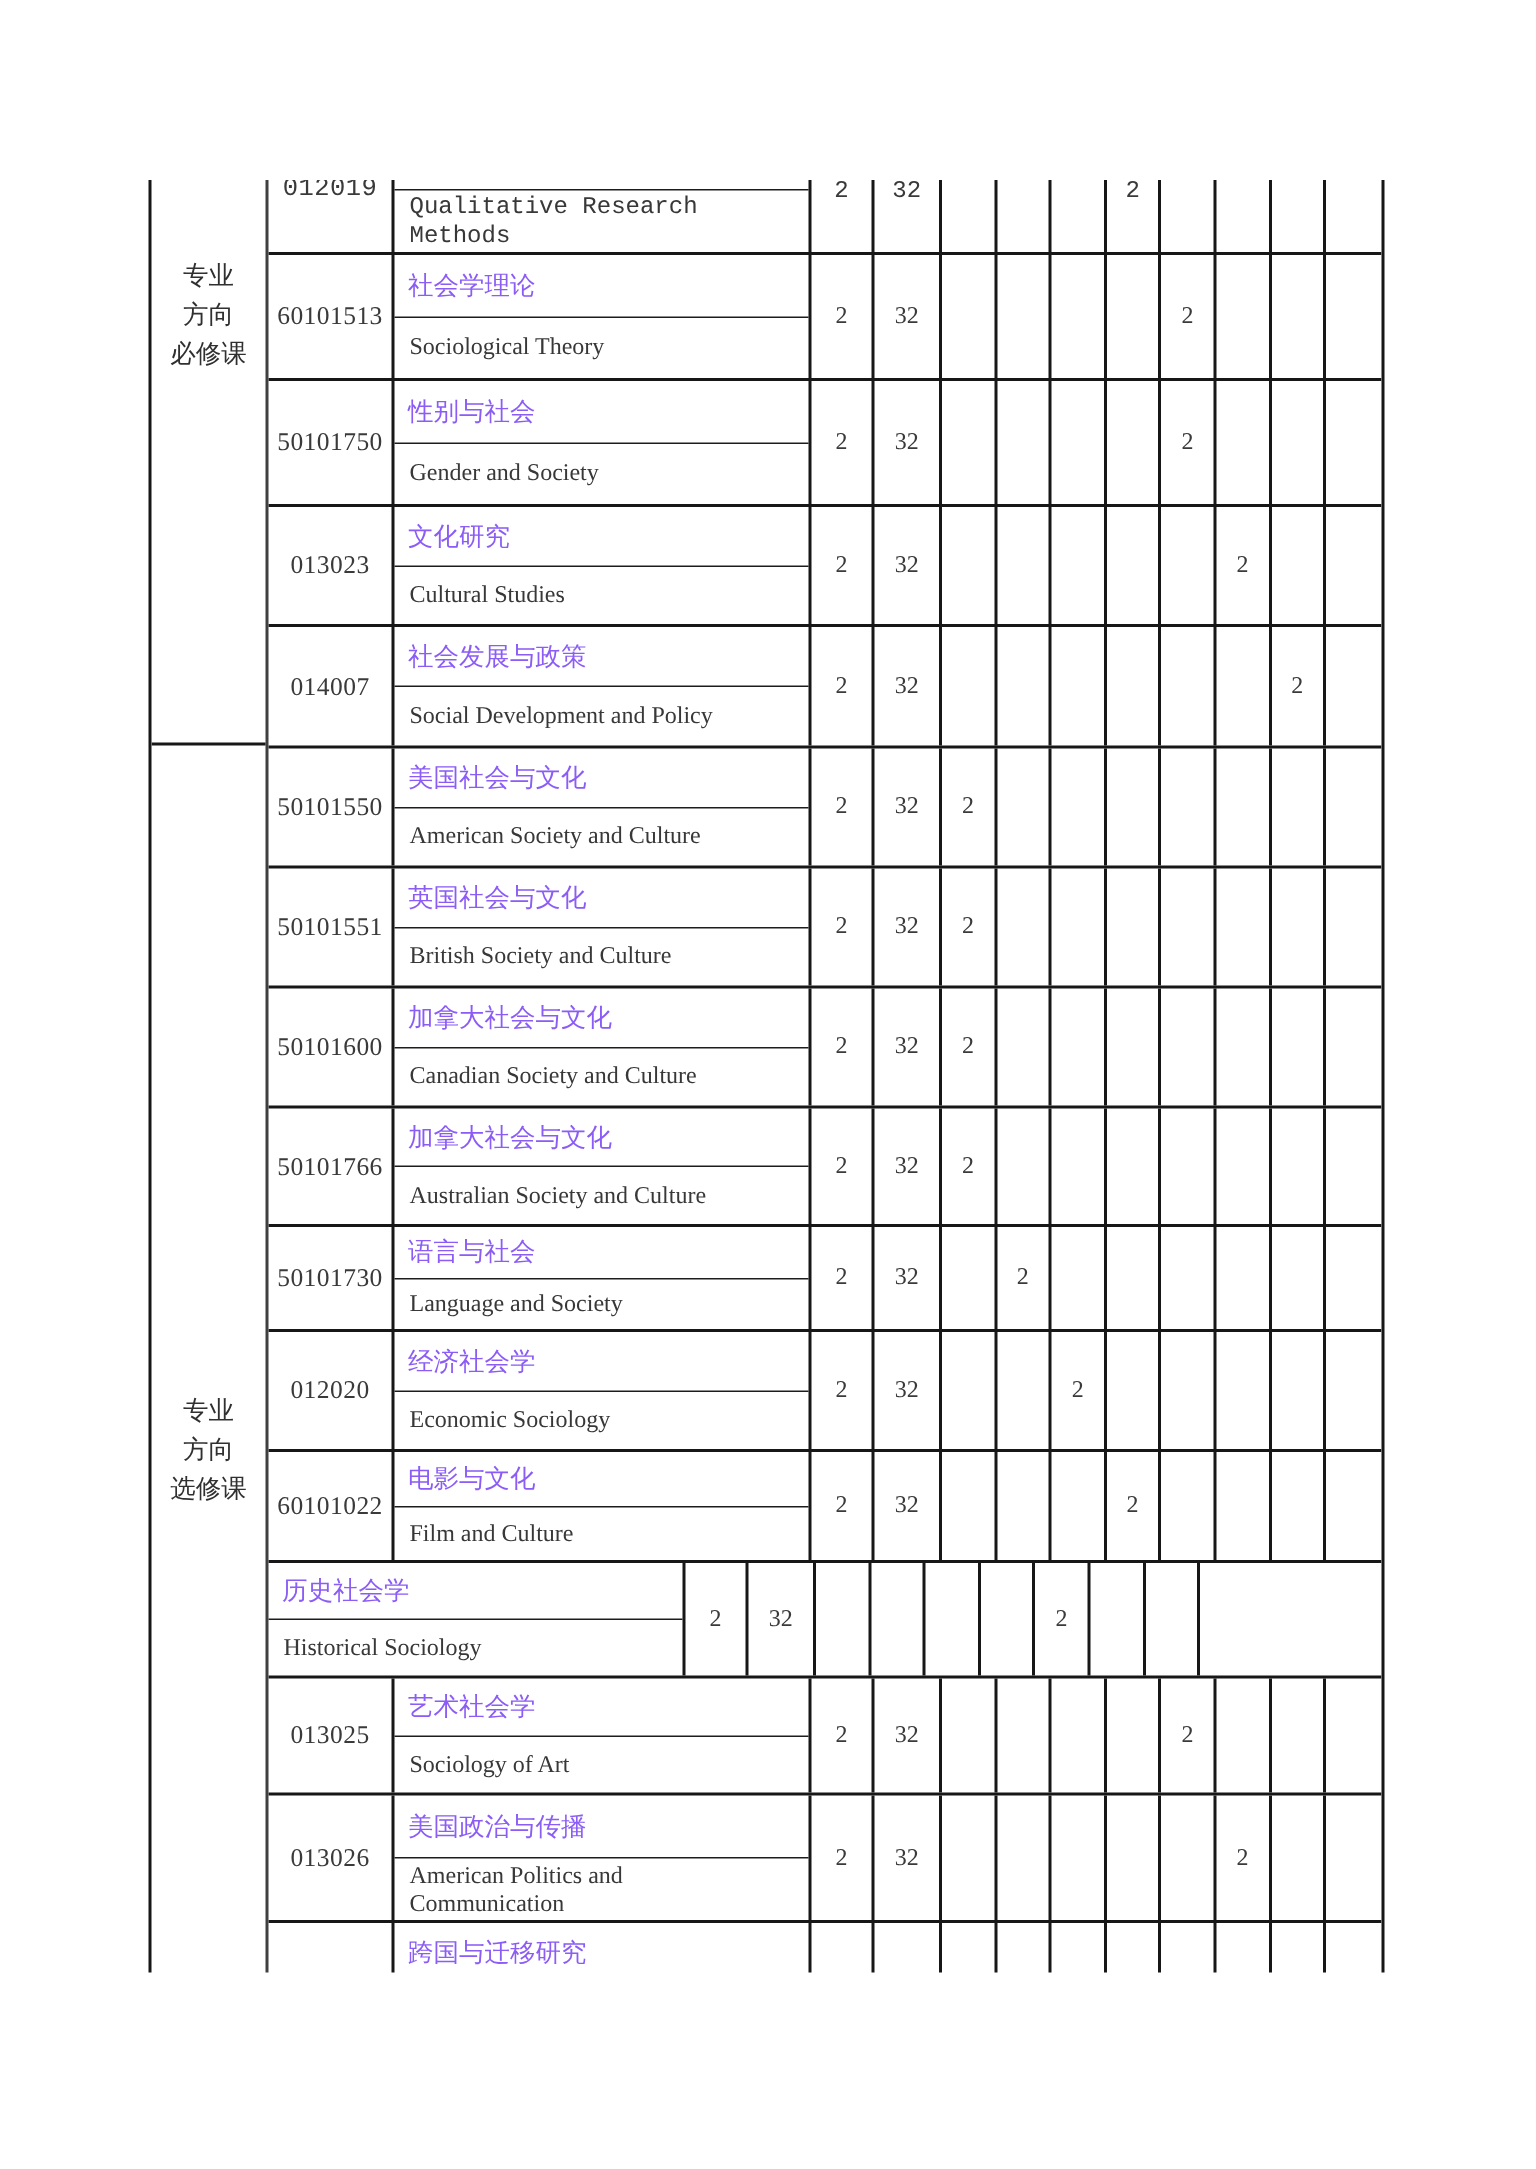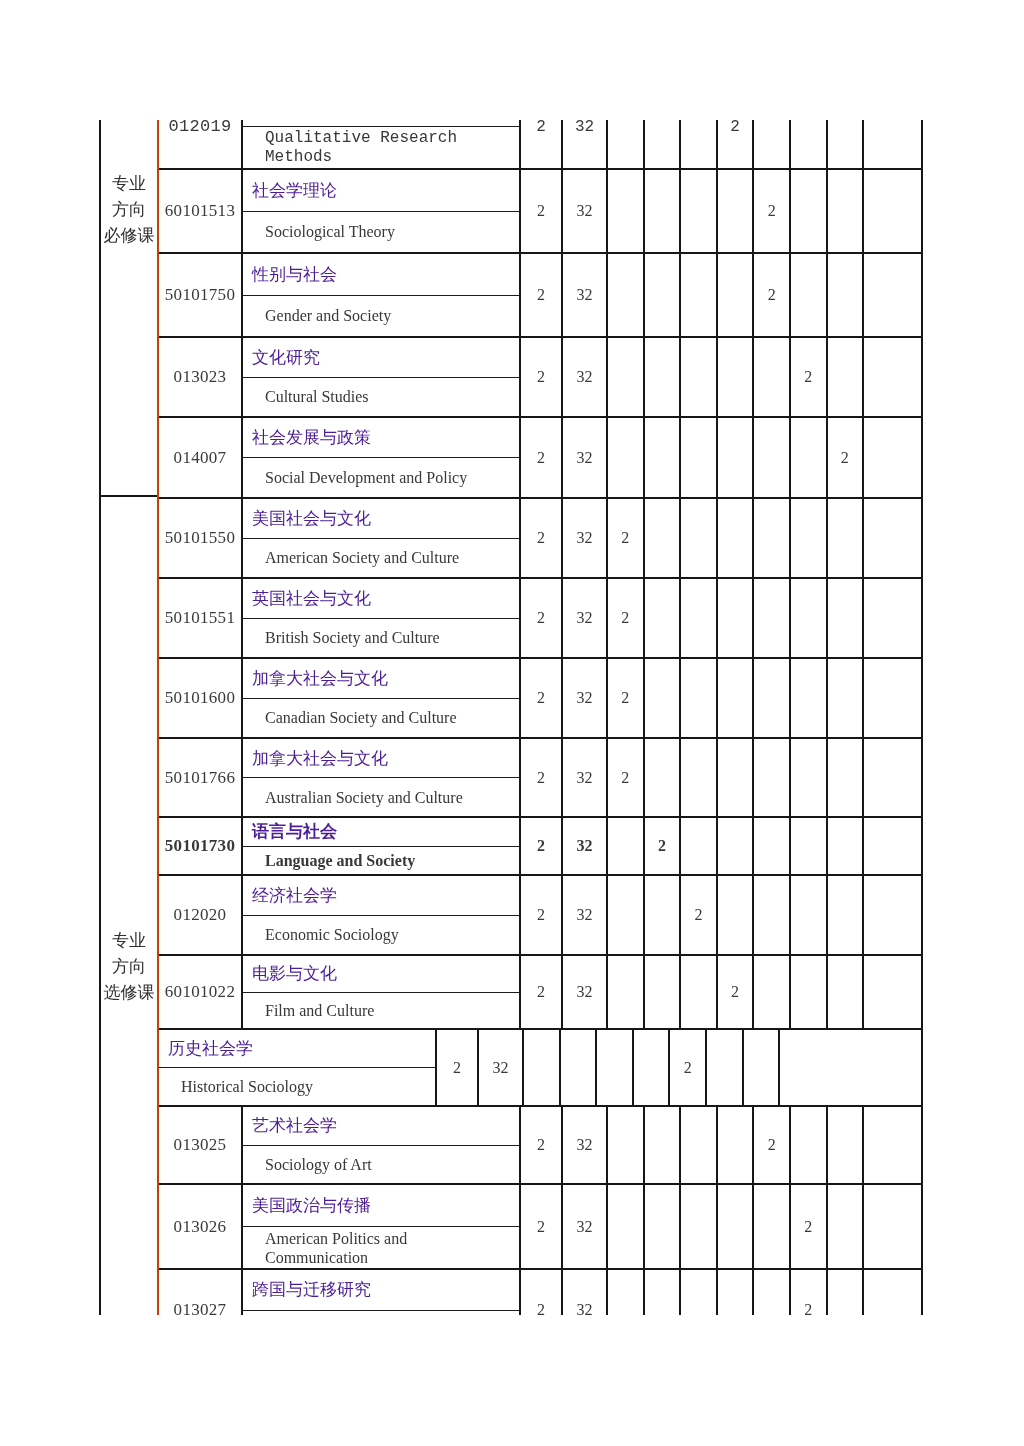--- a/index.html
+++ b/index.html
@@ -6,43 +6,43 @@
   body{
     width:1024px;height:1446px;background:#ffffff;position:relative;
     font-family:"Liberation Serif","DejaVu Serif",serif;color:#3a3a3a;
     overflow:hidden;
   }
   .table-abs{
     position:absolute;left:99px;top:83px;width:824px;height:1267px;
     border:2px solid #171717;box-sizing:border-box;overflow:hidden;
     display:flex;background:#fff;
   }
-  .cat-col{width:58px;flex-shrink:0;border-right:2px solid #c2410c;box-sizing:border-box;position:relative;}
+  .cat-col{width:78px;flex-shrink:0;border-right:2px solid #404040;box-sizing:border-box;position:relative;}
   .cat-cell{position:absolute;left:0;right:0;box-sizing:border-box;}
   .cat-1{top:0;height:412px;border-bottom:2px solid #171717;}
   .cat-2{top:412px;bottom:0;}
   .cat-label{position:absolute;left:0;right:0;text-align:center;font-size:17px;line-height:26px;color:#303030;}
   .cat-1 .cat-label{top:86px;}
   .cat-2 .cat-label{top:431px;}
   .rows{flex:1;display:flex;flex-direction:column;}
   .row{display:flex;border-bottom:2px solid #171717;box-sizing:border-box;flex-shrink:0;}
   .row:last-child{border-bottom:none;}
   .cell{
     display:flex;align-items:center;justify-content:center;
     box-sizing:border-box;border-right:2px solid #171717;
     font-size:16px;color:#3a3a3a;
   }
   .c-code{width:84px;font-size:17px;letter-spacing:.3px;}
   .c-name{width:278px;display:flex;flex-direction:column;border-right:2px solid #171717;box-sizing:border-box;}
   .name-zh{
     flex:1;display:flex;align-items:center;padding:0 9px;
-    font-size:17px;color:#4c1d95;border-bottom:1px solid #1c1c1c;
+    font-size:17px;color:#8b5cf6;border-bottom:1px solid #1c1c1c;
   }
   .name-en{
-    flex:1;display:flex;align-items:center;padding:0 22px;
+    flex:1;display:flex;align-items:center;padding:0 10px;
     font-size:16px;line-height:19px;white-space:pre-line;color:#383838;
   }
   .c-credit{width:42px;}
   .c-hours{width:45px;text-align:right;}
   .c-sem{width:36.6px;}
   .c-sem-last{flex:1;border-right:none;}
   .mask{position:absolute;left:0;width:1024px;background:#ffffff;z-index:10;}
   .mask-top{top:0;height:120px;}
   .mask-bottom{top:1315px;height:131px;}
 </style>
@@ -222,21 +222,21 @@
     <div class="cell c-sem">2</div>
     <div class="cell c-sem"></div>
     <div class="cell c-sem"></div>
     <div class="cell c-sem"></div>
     <div class="cell c-sem"></div>
     <div class="cell c-sem"></div>
     <div class="cell c-sem"></div>
     <div class="cell c-sem c-sem-last"></div>
   </div>
 
-  <div class="row" style="height: 58px; font-weight: bold;">
+  <div class="row" style="height: 70px;">
     <div class="cell c-code">50101730</div>
     <div class="c-name">
       <div class="name-zh">语言与社会</div>
       <div class="name-en">Language and Society</div>
     </div>
     <div class="cell c-credit">2</div>
     <div class="cell c-hours">32</div>
     <div class="cell c-sem"></div>
     <div class="cell c-sem">2</div>
     <div class="cell c-sem"></div>

